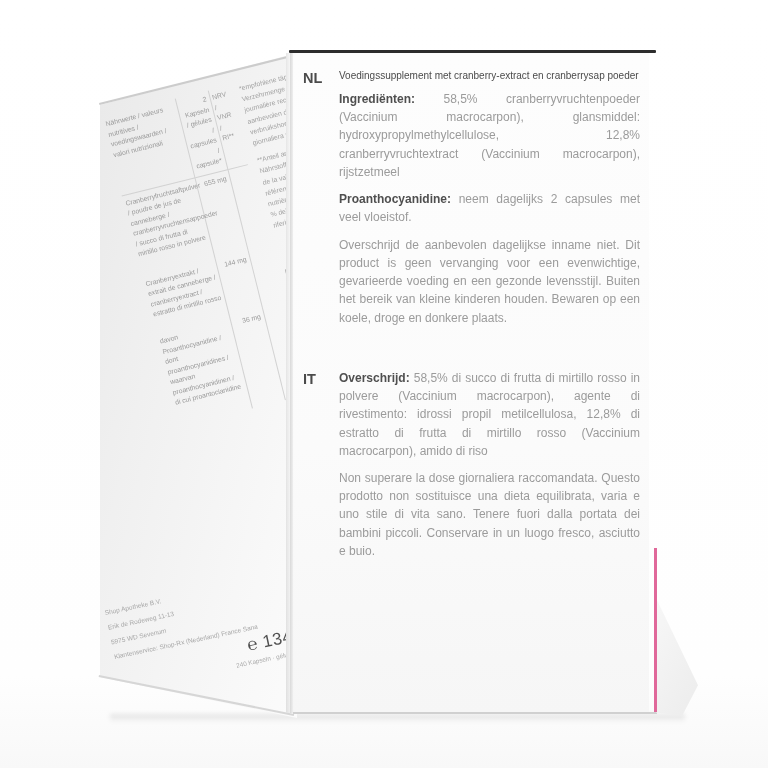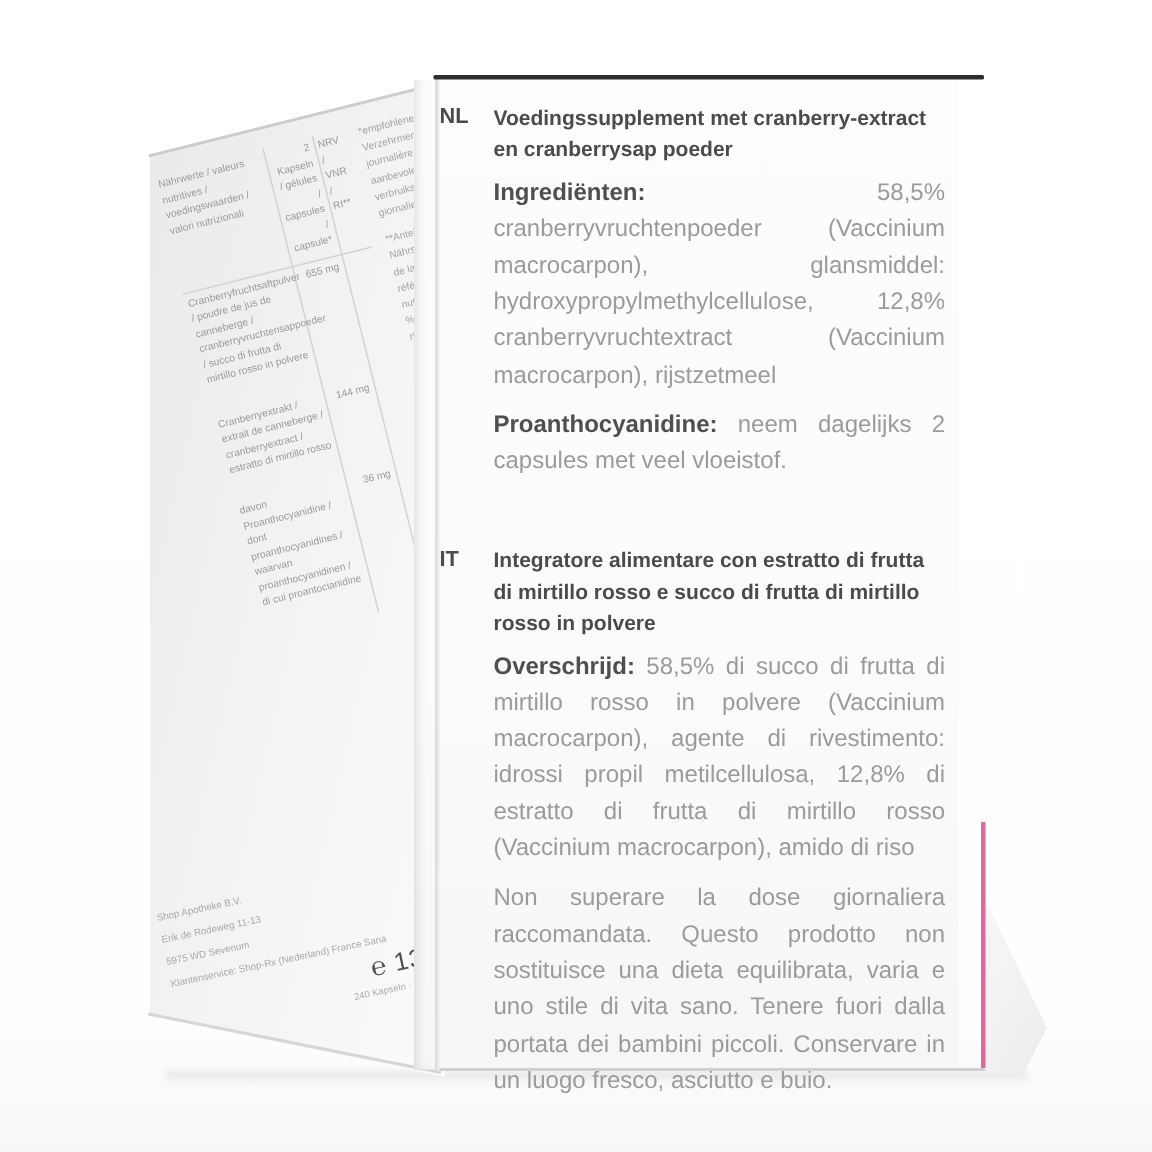--- a/index.html
+++ b/index.html
@@ -7,39 +7,39 @@
          font-family:"Liberation Sans",sans-serif;background:linear-gradient(180deg,#ffffff 0%,#fefefe 88%,#f8f8f8 100%);}
 
   
   .side-panel{position:absolute;left:95px;top:50px;width:202px;height:672px;
     clip-path:polygon(5px 55px,202px 3px,202px 668px,5px 627px);
     background:linear-gradient(103deg,#e9e9e9 0%,#f0f0f0 35%,#f8f8f8 80%,#fbfbfb 100%);}
   .side-top-edge{position:absolute;left:99px;top:103px;width:200px;height:2px;background:#cccccc;
     transform:rotate(-14deg);transform-origin:0 0;}
   .side-bottom-edge{position:absolute;left:99px;top:675px;width:199px;height:2px;background:#d6d6d6;
     transform:rotate(11.3deg);transform-origin:0 0;}
-  .front-panel{position:absolute;left:276px;top:53px;width:363px;height:660px;
+  .front-panel{position:absolute;left:286px;top:53px;width:363px;height:660px;
     background:linear-gradient(180deg,#fdfdfd 0%,#fbfbfb 60%,#f6f6f6 100%);
     box-shadow:inset 7px 0 9px -7px rgba(0,0,0,0.18);}
   .top-edge{position:absolute;left:289px;top:50px;width:367px;height:3px;background:#2d2d2d;border-radius:1px;}
   .bottom-edge{position:absolute;left:293px;top:712px;width:364px;height:2px;background:#d0d0d0;}
   .fold-line{position:absolute;left:290px;top:53px;width:3px;height:660px;
     background:linear-gradient(90deg,#d9d9d9,#efefef);}
   .accent-strip{position:absolute;left:654px;top:548px;width:3px;height:164px;background:#e0689a;}
   .right-sliver{position:absolute;left:656px;top:598px;width:42px;height:118px;
     clip-path:polygon(0 0,100% 74%,62% 100%,0 97%);background:linear-gradient(120deg,#f7f7f7,#ececec);}
   .ground-shadow{position:absolute;left:110px;top:714px;width:575px;height:9px;
     background:linear-gradient(rgba(0,0,0,0.10),rgba(0,0,0,0));filter:blur(2px);}
 
   
   .front-content{position:absolute;left:0;top:0;width:100%;box-sizing:border-box;padding:15px 9px 0 17px;}
   .section{display:grid;grid-template-columns:36px 1fr;column-gap:0;}
   .lang{font-weight:bold;font-size:14.5px;color:#4b4b4b;line-height:1.5;}
-  .sec-title{margin:0 0 7px 0;font-weight:bold;font-size:14px;line-height:1.5;color:#4b4b4b;text-align:left;}
-  .para{margin:0 0 9px 0;font-size:16px;line-height:1.52;color:#9b9b9b;text-align:justify;}
+  .sec-title{margin:0 0 7px 0;font-weight:normal;font-size:10px;line-height:1.5;color:#4b4b4b;text-align:left;}
+  .para{margin:0 0 9px 0;font-size:12px;line-height:1.52;color:#9b9b9b;text-align:justify;}
   .para .b{font-weight:bold;color:#4f4f4f;}
   .gap-between-langs{height:33px;}
 
   
   .side-rot{position:absolute;left:7px;top:67px;width:238px;transform:rotate(-14deg);transform-origin:0 0;
     display:flex;gap:10px;}
   .ntable{width:130px;border-collapse:collapse;font-size:6.8px;line-height:1.55;color:#9a9a9a;table-layout:fixed;}
   .ntable th,.ntable td{font-weight:normal;text-align:left;vertical-align:top;padding:3px 3px 8px 2px;
     border-right:1px solid #d2d2d2;}
   .ntable th:last-child,.ntable td:last-child{border-right:none;}
@@ -118,29 +118,29 @@
 
   <div class="front-panel">
     <div class="front-content">
 
       <div class="section">
         <div class="lang">NL</div>
         <div>
           <p class="sec-title">Voedingssupplement met cranberry-extract en cranberrysap poeder</p>
           <p class="para"><span class="b">Ingrediënten:</span> <span>58,5% cranberryvruchtenpoeder (Vaccinium macrocarpon), glansmiddel: hydroxypropylmethylcellulose, 12,8% cranberryvruchtextract (Vaccinium macrocarpon), rijstzetmeel</span></p>
           <p class="para"><span class="b">Proanthocyanidine:</span> <span>neem dagelijks 2 capsules met veel vloeistof.</span></p>
+          <p class="para">Overschrijd de aanbevolen dagelijkse inname niet. Dit product is geen vervanging voor een evenwichtige, gevarieerde voeding en een gezonde levensstijl. Buiten het bereik van kleine kinderen houden. Bewaren op een koele, droge en donkere plaats.</p>
         </div>
       </div>
 
       <div class="gap-between-langs"></div>
 
       <div class="section">
         <div class="lang">IT</div>
         <div>
-          <p class="sec-title">Integratore alimentare con estratto di frutta di mirtillo rosso e succo di frutta di mirtillo rosso in polvere</p>
           <p class="para"><span class="b">Overschrijd:</span> <span>58,5% di succo di frutta di mirtillo rosso in polvere (Vaccinium macrocarpon), agente di rivestimento: idrossi propil metilcellulosa, 12,8% di estratto di frutta di mirtillo rosso (Vaccinium macrocarpon), amido di riso</span></p>
           <p class="para">Non superare la dose giornaliera raccomandata. Questo prodotto non sostituisce una dieta equilibrata, varia e uno stile di vita sano. Tenere fuori dalla portata dei bambini piccoli. Conservare in un luogo fresco, asciutto e buio.</p>
         </div>
       </div>
 
     </div>
   </div>
 
   <div class="fold-line"></div>
   <div class="top-edge"></div>

